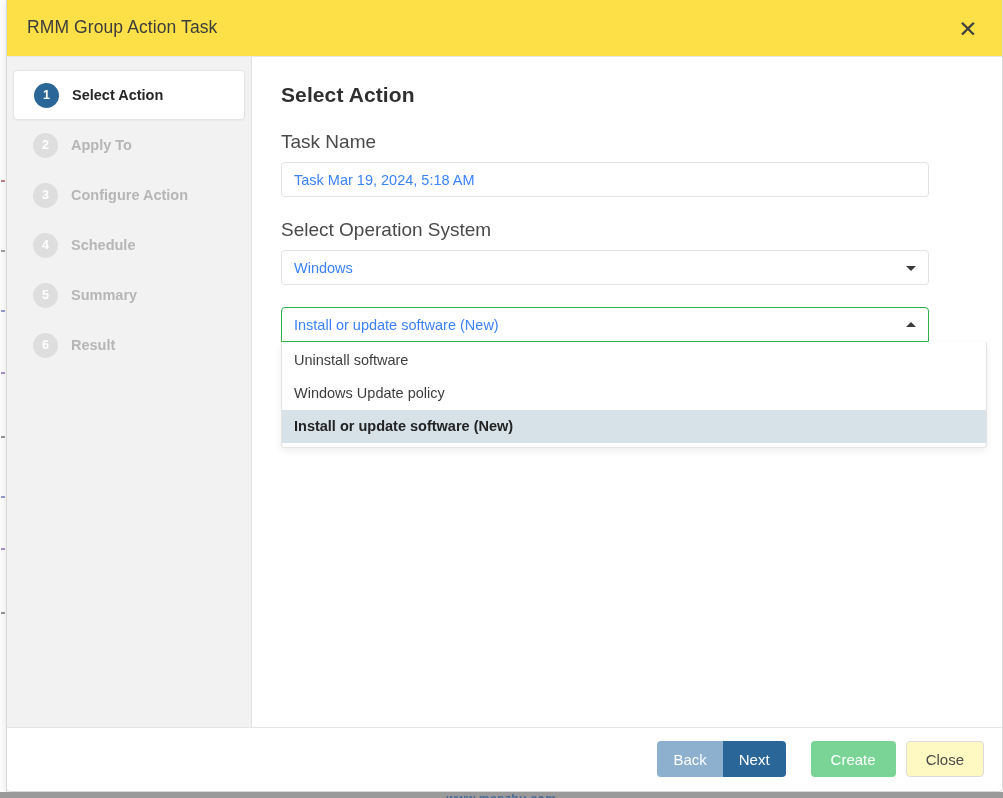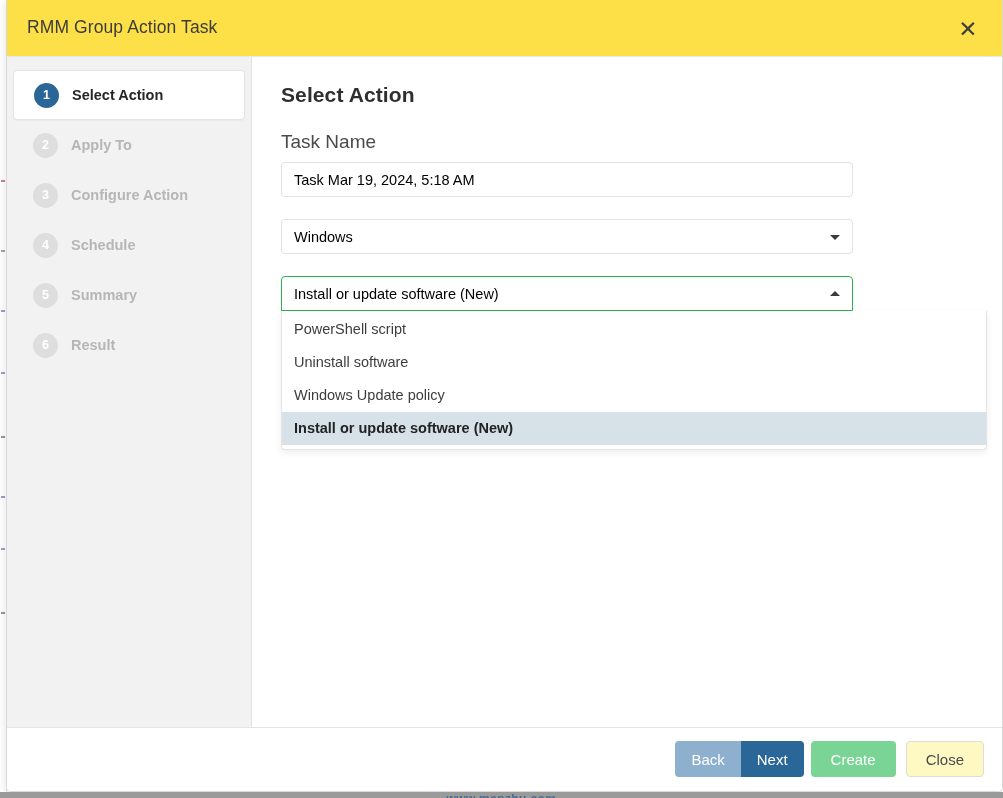--- a/index.html
+++ b/index.html
@@ -155,30 +155,30 @@
 
   .field { position: relative; margin-bottom: 22px; }
   .field-label {
     display: block;
     font-size: 19px;
     color: #4a4a4a;
     margin-bottom: 9px;
   }
   .control {
     position: relative;
-    width: 572px;
+    width: 648px;
     height: 35px;
     border: 1px solid #e2e2e2;
     border-radius: 4px;
     background: #ffffff;
     display: flex;
     align-items: center;
     padding: 0 12px;
     font-size: 14.5px;
-    color: #000000;
+    color: #3b82f6;
   }
   input.control {
     font-family: "Liberation Sans", sans-serif;
     outline: none;
   }
   .control.select { cursor: pointer; padding-right: 34px; }
   .control.focused {
     border-color: #2bb24c;
     border-radius: 4px 4px 0 0;
   }
@@ -240,21 +240,21 @@
     height: 36px;
     border: none;
     font-size: 15px;
     font-family: "Liberation Sans", sans-serif;
     cursor: pointer;
     padding: 0 17px;
     border-radius: 4px;
     color: #ffffff;
     white-space: nowrap;
   }
-  .btn-group { display: flex; margin-right: 7px; border-radius: 7px; }
+  .btn-group { display: flex; margin-right: 25px; border-radius: 7px; }
   .btn-back {
     background: #8cb0cd;
     border-radius: 4px 0 0 4px;
     padding: 0 16px;
   }
   .btn-next {
     background: #2b6698;
     border-radius: 0 4px 4px 0;
     padding: 0 16px;
   }
@@ -349,34 +349,34 @@
     <div class="content">
 
       <h2 class="content-heading">Select Action</h2>
 
       <div class="field">
         <label class="field-label">Task Name</label>
         <input class="control" type="text" value="Task Mar 19, 2024, 5:18 AM" style="">
       </div>
 
       <div class="field">
+        <label class="field-label">Select Operation System</label>
         <div class="control select">
           <span>Windows</span>
           <span class="caret down"></span>
         </div>
       </div>
 
       <div class="field">
         <div class="control select focused">
           <span>Install or update software (New)</span>
           <span class="caret up"></span>
         </div>
 
         <div class="dropdown">
-          <div class="option">PowerShell script</div>
           <div class="option">Uninstall software</div>
           <div class="option">Windows Update policy</div>
           <div class="option selected">Install or update software (New)</div>
         </div>
       </div>
 
     </div>
   </div>
 
   <div class="modal-footer">

